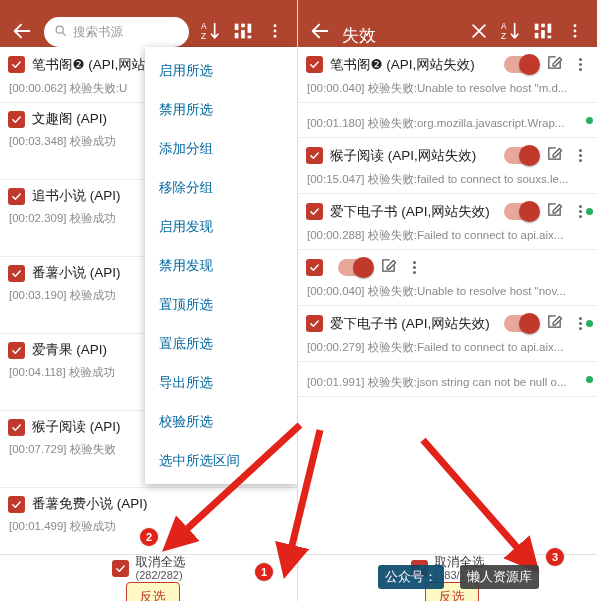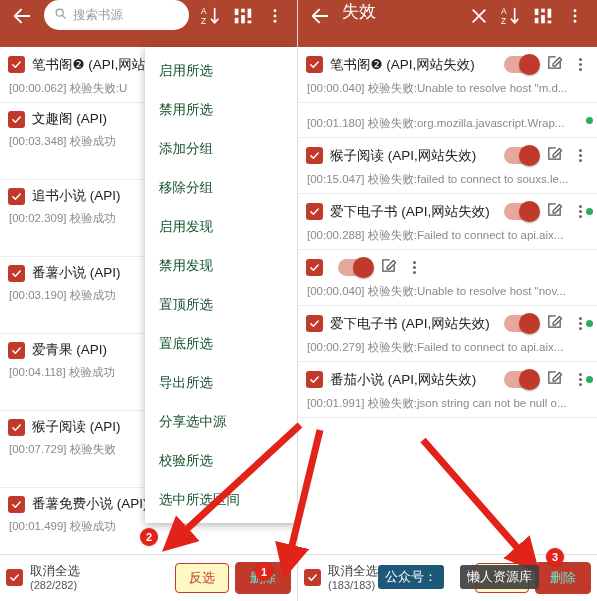--- a/index.html
+++ b/index.html
@@ -9,21 +9,21 @@
     background: #ffffff;
     overflow: hidden;
   }
   .app { display: flex; width: 597px; height: 601px; }
   .pane { position: relative; width: 298px; height: 601px; background:#fff; overflow:hidden; }
   .pane.left { border-right: 1px solid #d9d9d9; }
   .pane.right { width: 299px; }
 
   
   .topbar {
-    height: 47px; background: #b0452f; display:flex; align-items:flex-start;
+    height: 47px; background: #b0452f; display:flex; align-items:flex-end;
     padding: 0 6px; color:#fff;
   }
   .topbar .icon-btn {
     width: 32px; height: 32px; display:flex; align-items:center; justify-content:center;
     flex: 0 0 auto;
   }
   .searchbox {
     flex: 1 1 auto; height: 30px; background: #fff; border-radius: 15px;
     display:flex; align-items:center; padding: 0 10px; margin: 0 6px;
     color:#9a9a9a; font-size: 12.5px; overflow:hidden;
@@ -71,20 +71,21 @@
   .greendot {
     position:absolute; right: 4px; width:7px; height:7px; border-radius:50%;
     background:#27ae60;
   }
 
   
   .bottombar {
     position:absolute; left:0; bottom:0; width:100%; height: 47px;
     background:#fff; border-top:1px solid #e0e0e0; display:flex; align-items:center;
     padding: 0 6px;
+    flex-direction: column;
   }
   .bb-left { display:flex; align-items:center; flex:1 1 auto; min-width:0; }
   .bb-text { font-size: 12.5px; color:#333; line-height:1.15; }
   .bb-text small { display:block; font-size:11px; color:#555; }
   .btn-outline {
     border: 1px solid #c0392b; color:#c0392b; background:#fef9c3;
     font-size: 13px; border-radius: 4px; padding: 5px 13px; margin-left:8px;
     white-space:nowrap;
   }
   .btn-solid {
@@ -93,21 +94,21 @@
     white-space:nowrap;
   }
 
   
   .menu {
     position:absolute; right: 0px; top: 47px; width: 152px;
     background:#fff; box-shadow: 0 2px 8px rgba(0,0,0,.3);
     z-index: 20; padding: 4px 0;
   }
   .menu-item {
-    font-size: 13.5px; color:#14532d; padding: 10.5px 14px; white-space:nowrap;
+    font-size: 13.5px; color:#0369a1; padding: 10.5px 14px; white-space:nowrap;
   }
 
   
   .ann-badge {
     position:absolute; width: 18px; height:18px; border-radius:50%;
     background:#e2231a; color:#fff; font-size: 11px; font-weight:bold;
     display:flex; align-items:center; justify-content:center; z-index: 40;
     box-shadow: 0 0 2px rgba(0,0,0,.3);
   }
   .arrow-svg { position:absolute; left:0; top:0; width:597px; height:601px;
@@ -271,21 +272,20 @@
     <div class="menu">
       <div class="menu-item">启用所选</div>
       <div class="menu-item">禁用所选</div>
       <div class="menu-item">添加分组</div>
       <div class="menu-item">移除分组</div>
       <div class="menu-item">启用发现</div>
       <div class="menu-item">禁用发现</div>
       <div class="menu-item">置顶所选</div>
       <div class="menu-item">置底所选</div>
       <div class="menu-item">导出所选</div>
-      <div class="menu-item">分享选中源</div>
       <div class="menu-item">校验所选</div>
       <div class="menu-item">选中所选区间</div>
     </div>
 
     <div class="bottombar">
       <div class="bb-left">
         <span class="cb">
             <svg width="11" height="11" viewBox="0 0 24 24">
               <path d="M4 12.5l5.5 5.5L20 6.5" fill="none" stroke="#fff" stroke-width="3.2" stroke-linecap="round" stroke-linejoin="round"></path>
             </svg>
@@ -464,40 +464,20 @@
               <i></i>
               <i></i>
               <i></i>
             </span>
         </div>
         <div class="row-sub">[00:00.279] 校验失败:Failed to connect to api.aix...</div>
       </div>
 
       <div class="row">
         <span class="greendot" style="top:14px;"></span>
-        <div class="row-main">
-          <span class="cb">
-              <svg width="11" height="11" viewBox="0 0 24 24">
-                <path d="M4 12.5l5.5 5.5L20 6.5" fill="none" stroke="#fff" stroke-width="3.2" stroke-linecap="round" stroke-linejoin="round"></path>
-              </svg>
-            </span>
-          <span class="row-title">番茄小说 (API,网站失效)</span>
-          <span class="toggle"></span>
-          <span class="edit-ic">
-            <svg width="17" height="17" viewBox="0 0 24 24">
-                <path d="M4 4h9M4 4v16h16v-9" fill="none" stroke="#555" stroke-width="1.8" stroke-linecap="round"></path>
-                <path d="M10 14l9-9 3 3-9 9h-3z" fill="none" stroke="#555" stroke-width="1.8" stroke-linejoin="round"></path>
-              </svg>
-          </span>
-          <span class="dots">
-              <i></i>
-              <i></i>
-              <i></i>
-            </span>
-        </div>
         <div class="row-sub">[00:01.991] 校验失败:json string can not be null o...</div>
       </div>
 
     </div>
 
     <div class="bottombar">
       <div class="bb-left">
         <span class="cb">
             <svg width="11" height="11" viewBox="0 0 24 24">
               <path d="M4 12.5l5.5 5.5L20 6.5" fill="none" stroke="#fff" stroke-width="3.2" stroke-linecap="round" stroke-linejoin="round"></path>

